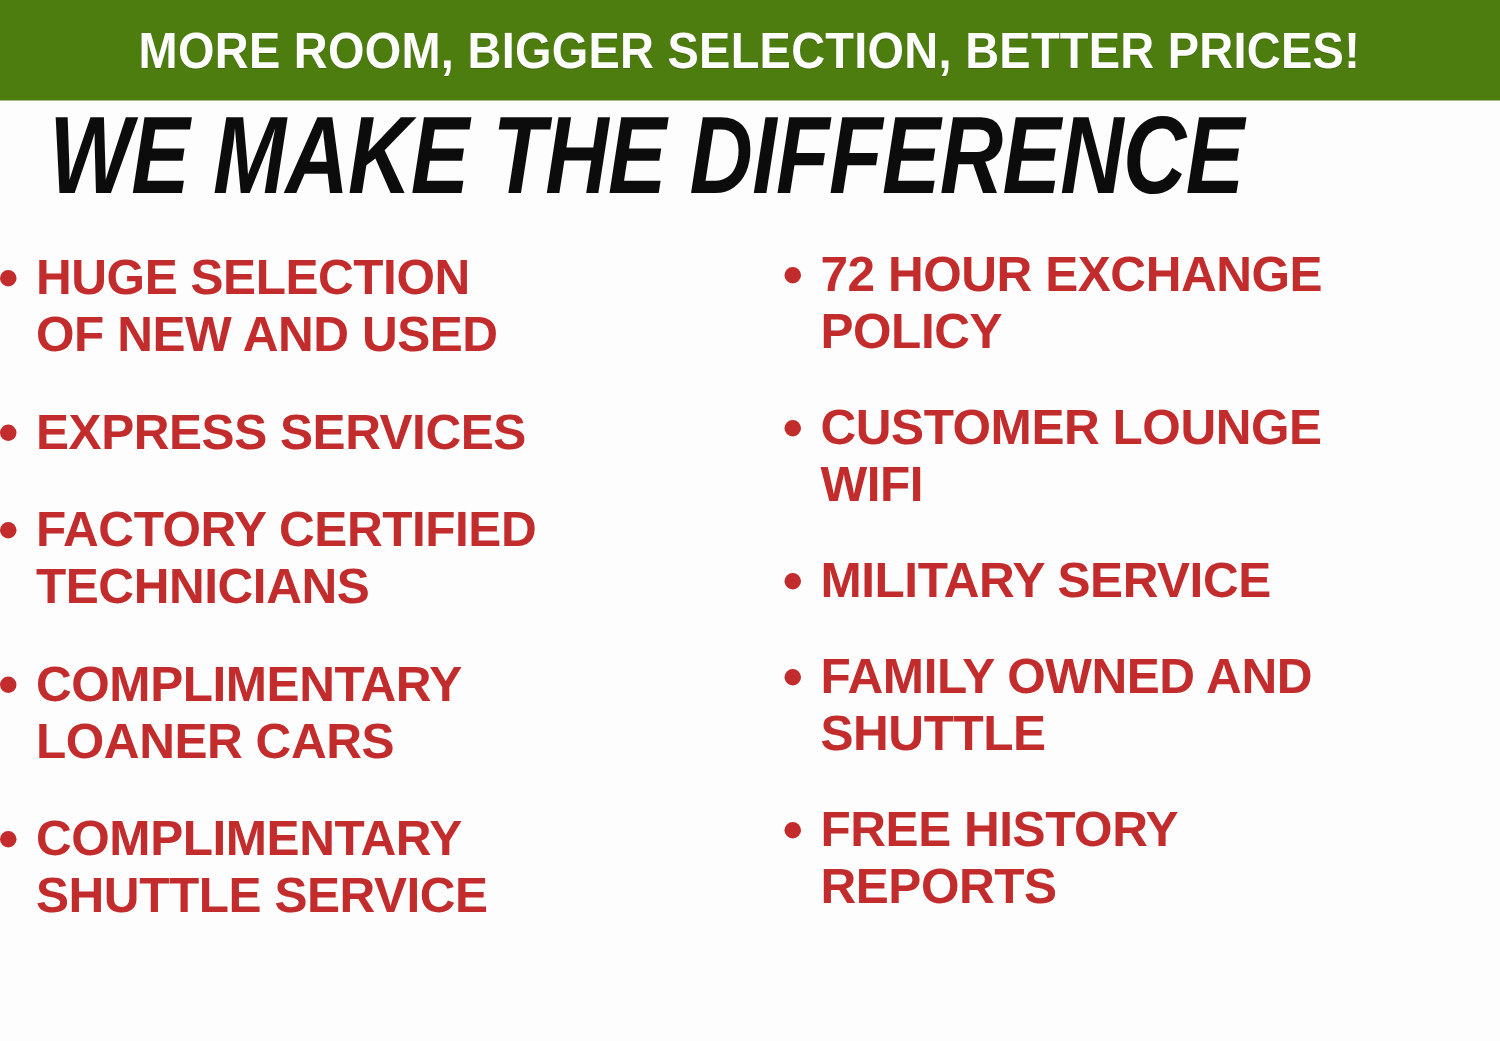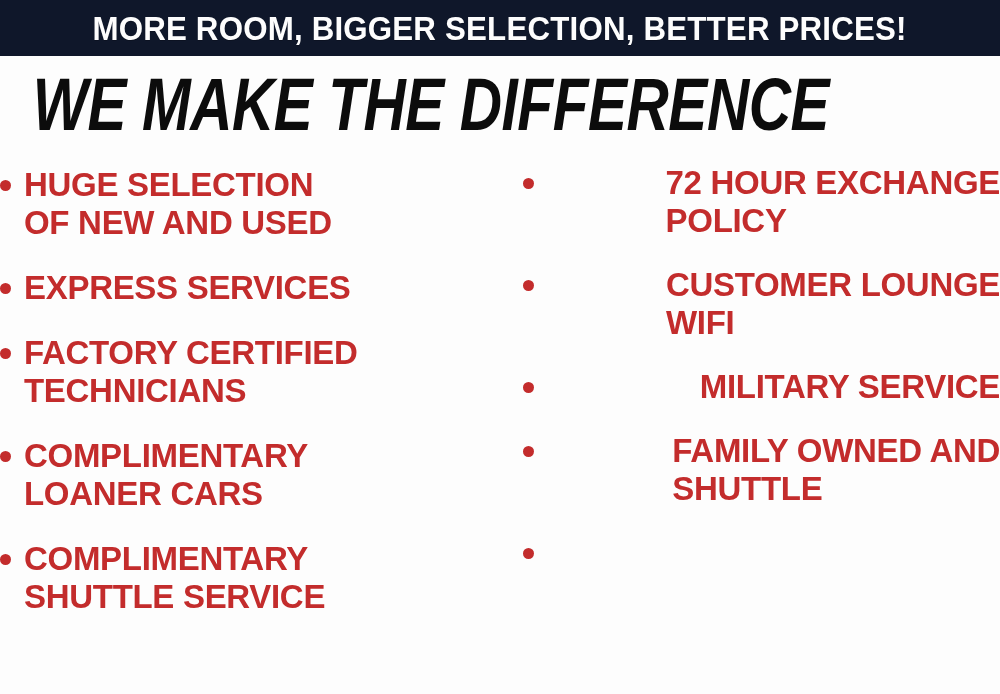--- a/index.html
+++ b/index.html
@@ -19,22 +19,22 @@
     height: 694px;
     background: #fdfdfd;
   }
 
   
   .banner {
     position: absolute;
     left: 0;
     top: 0;
     width: 1000px;
-    height: 56px;
-    background: #0f172a;
+    height: 67px;
+    background: #4d7c0f;
     display: flex;
     align-items: center;
     justify-content: center;
     overflow: hidden;
   }
   .banner-text {
     color: #fdfdfd;
     font-family: "Liberation Sans", sans-serif;
     font-weight: bold;
     font-size: 34px;
@@ -94,21 +94,20 @@
     padding-top: 12px;
   }
 
   .bullet {
     display: flex;
     align-items: flex-start;
     margin-bottom: 27px;
   }
   .col-right .bullet {
     margin-bottom: 26px;
-    justify-content: space-between;
   }
   .dot {
     flex: 0 0 auto;
     width: 11px;
     height: 11px;
     border-radius: 50%;
     background: #c32c2c;
     margin-top: 14px;
     margin-right: 13px;
   }
@@ -191,19 +190,21 @@
       </div>
 
       <div class="bullet">
         <span class="dot"></span>
         <span class="bullet-label">FAMILY OWNED AND
 SHUTTLE</span>
       </div>
 
       <div class="bullet">
         <span class="dot"></span>
+        <span class="bullet-label">FREE HISTORY
+REPORTS</span>
       </div>
 
     </div>
 
   </div>
 
 </div>
 
 </body></html>

